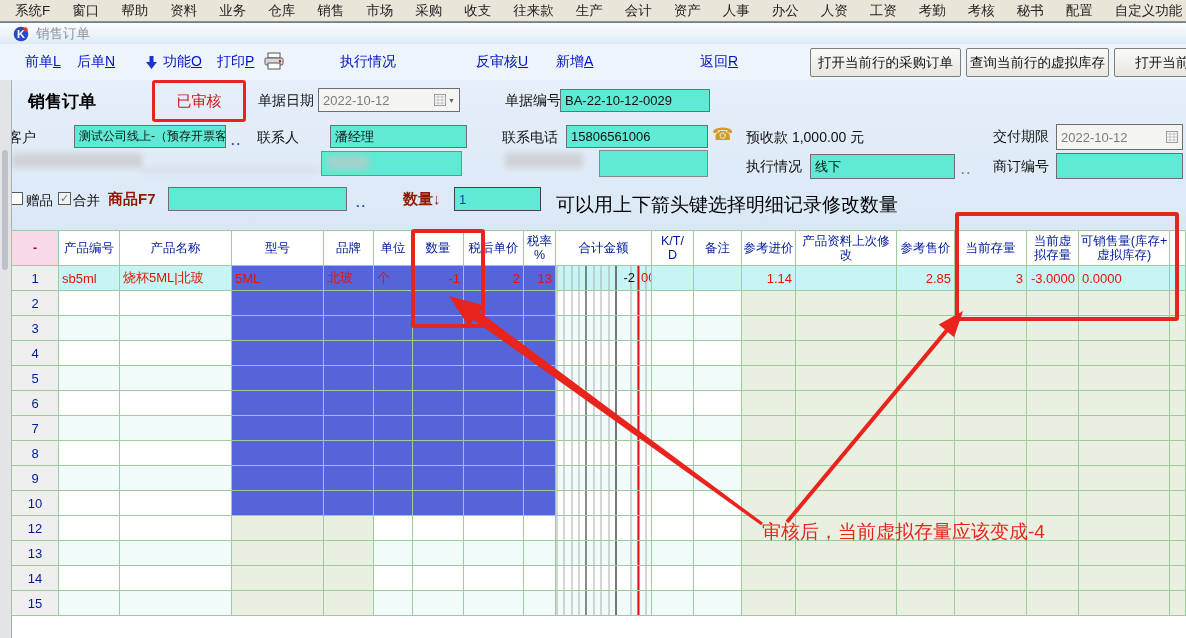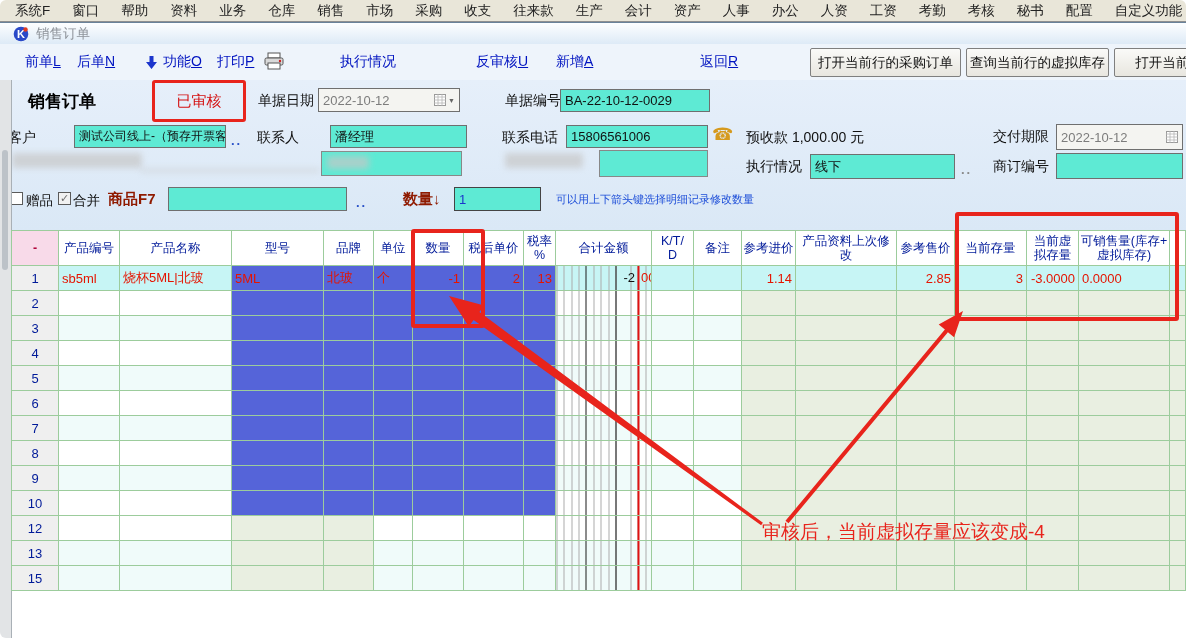--- a/index.html
+++ b/index.html
@@ -1,18 +1,18 @@
 <!DOCTYPE html>
 <html><head>
 <meta charset="utf-8">
 <style>
   html,body{margin:0;padding:0;}
   body{width:1186px;height:638px;overflow:hidden;position:relative;
        font-family:"Liberation Sans","DejaVu Sans",sans-serif;background:#fff;}
-  #screen{position:absolute;inset:0;width:1186px;height:638px;overflow:hidden;border-radius:6px;}
+  #screen{position:absolute;inset:0;width:1186px;height:638px;overflow:hidden;}
 
   
   .menubar{position:absolute;top:0;left:0;right:0;height:21px;background:#e9e6d9;
            border-bottom:1px solid #8f8f8f;display:flex;align-items:center;padding-left:4px;}
   .menu-item{font-size:13.5px;color:#222;padding:0 11px;line-height:20px;white-space:nowrap;}
 
   
   .titlebar{position:absolute;top:22px;left:0;right:0;height:22px;
             background:linear-gradient(#fdfeff,#dce9f6);border-top:1px solid #69829a;
             display:flex;align-items:center;padding-left:13px;gap:7px;}
@@ -32,21 +32,21 @@
   .flabel{position:absolute;font-size:14px;color:#111;white-space:nowrap;}
   .ftitle{position:absolute;left:28px;top:90px;font-size:17px;font-weight:bold;color:#000;}
   .inputbox{position:absolute;background:#5eead4;border:1px solid #6f6f6f;font-size:13px;color:#111;
             display:flex;align-items:center;padding:0 4px;box-sizing:border-box;white-space:nowrap;overflow:hidden;}
   .disabled{background:#f4f4f1;color:#7c7c7c;}
   .dots{position:absolute;font-size:13px;font-weight:bold;letter-spacing:2px;color:#2a52c8;}
   .dots.gray{color:#8a8a8a;}
   .cb{position:absolute;width:13px;height:13px;background:#fff;border:1px solid #5a5a5a;
       box-sizing:border-box;font-size:11px;line-height:11px;text-align:center;color:#6e6e6e;}
   .redlbl{position:absolute;font-size:15px;font-weight:bold;color:#8f1a00;white-space:nowrap;}
-  .hint{position:absolute;font-size:11px;color:#1d4ed8;white-space:nowrap;}
+  .hint{position:absolute;font-size:19px;color:#000000;white-space:nowrap;}
   .blob{position:absolute;background:#c7c7c7;filter:blur(3px);border-radius:2px;opacity:.7;}
   .calicon{margin-left:auto;display:flex;align-items:center;gap:2px;}
 
   
   .lstrip{position:absolute;left:0;top:80px;width:11px;height:558px;background:#e2e4e6;
           border-right:1px solid #a9b0b6;}
   .lthumb{position:absolute;left:2px;top:70px;width:6px;height:120px;background:#bcc2c8;border-radius:3px;}
 
   
   .grid-wrap{position:absolute;left:11px;top:230px;width:1175px;height:408px;overflow:hidden;}
@@ -531,20 +531,41 @@
             <td class="alt"></td>
             <td class="gr ar"></td>
             <td class="gr"></td>
             <td class="gr ar"></td>
             <td class="gr ar"></td>
             <td class="gr ar"></td>
             <td class="gr"></td>
             <td class="gr"></td>
           </tr>
           <tr>
+            <td class="rn">14</td>
+            <td class="wh"></td>
+            <td class="wh"></td>
+            <td class="gr"></td>
+            <td class="gr"></td>
+            <td class="wh"></td>
+            <td class="wh ar"></td>
+            <td class="wh ar"></td>
+            <td class="wh ar"></td>
+            <td class="wh amt"></td>
+            <td class="wh"></td>
+            <td class="wh"></td>
+            <td class="gr ar"></td>
+            <td class="gr"></td>
+            <td class="gr ar"></td>
+            <td class="gr ar"></td>
+            <td class="gr ar"></td>
+            <td class="gr"></td>
+            <td class="gr"></td>
+          </tr>
+          <tr>
             <td class="rn">15</td>
             <td class="alt"></td>
             <td class="alt"></td>
             <td class="gr"></td>
             <td class="gr"></td>
             <td class="alt"></td>
             <td class="alt ar"></td>
             <td class="alt ar"></td>
             <td class="alt ar"></td>
             <td class="alt amt"></td>

